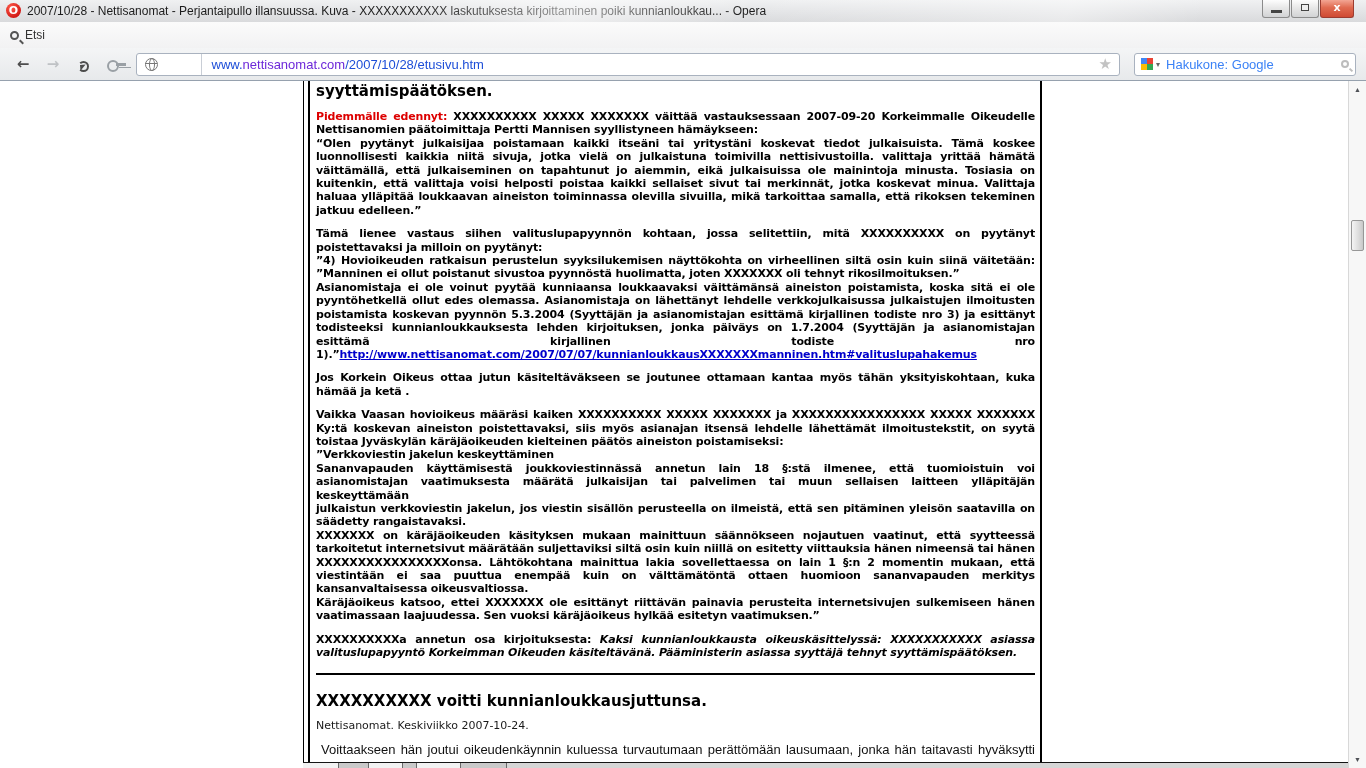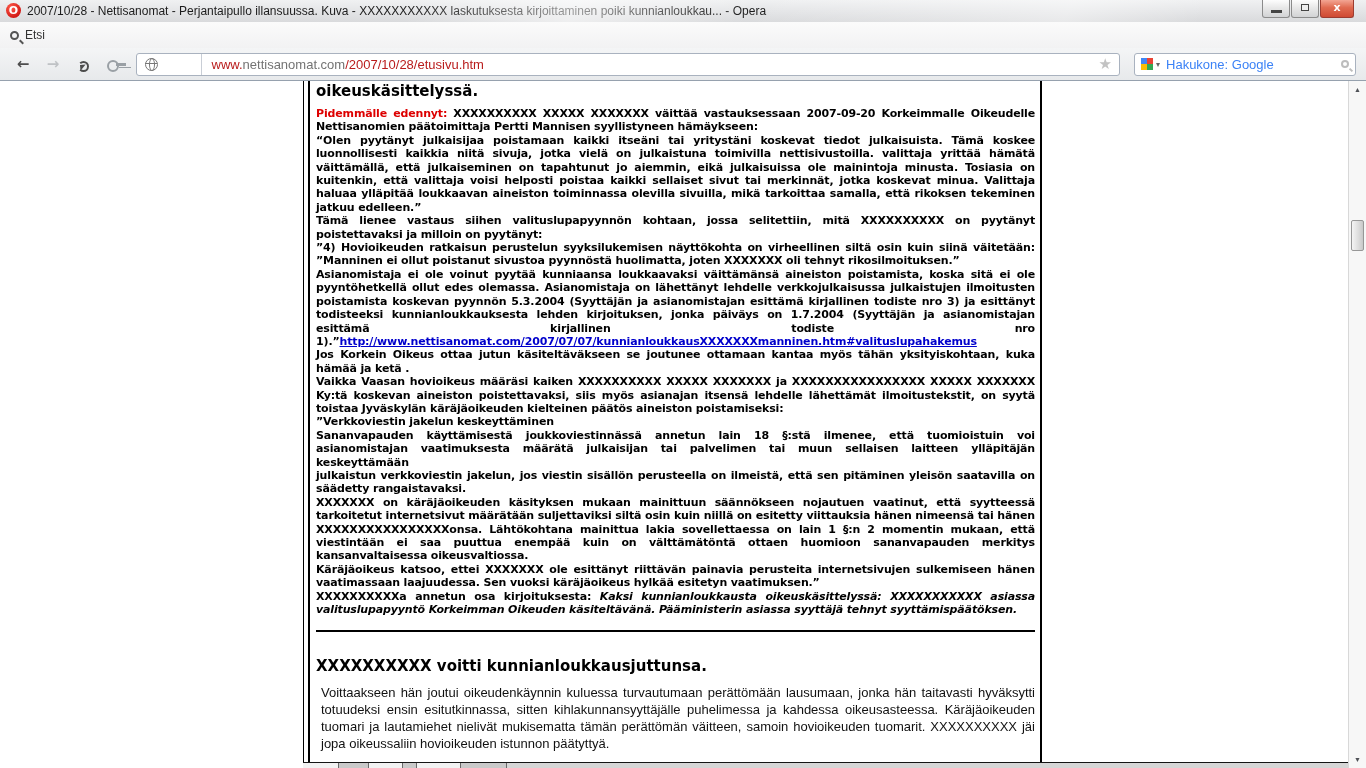--- a/index.html
+++ b/index.html
@@ -53,22 +53,22 @@
   .url-field { flex:1; height:23px; background:#fff; border:1px solid #a9b2bf; border-radius:3px;
     display:flex; align-items:center; margin-right:14px; overflow:hidden; }
   .web-section { display:flex; align-items:center; padding:0 10px 0 8px; height:100%;
     border-right:1px solid #c9ced6; }
   .globe-icon { width:13px; height:13px; border:1.5px solid #777; border-radius:50%; position:relative; margin-right:6px; }
   .globe-icon::before { content:""; position:absolute; left:3px; top:-1px; width:4px; height:11px;
     border:1px solid #777; border-radius:50%; }
   .globe-icon::after { content:""; position:absolute; left:-1px; top:4px; width:12px; height:1px; background:#777; }
   .web-label { font-size:13px; color:#14532d;margin-top:36px; }
   .url-text { font-size:13px; padding-left:10px; white-space:nowrap; }
-  .url-dim { color:#b91c1c; }
-  .url-domain { color:#737373;text-align:center; }
+  .url-dim { color:#1d4ed8; }
+  .url-domain { color:#6d28d9;text-align:center; }
   .star-icon { margin-left:auto; padding:0 7px; color:#c3c3c3; font-size:15px; }
   .search-field { width:222px; height:23px; background:#fff; border:1px solid #a9b2bf; border-radius:3px;
     display:flex; align-items:center; padding:0 6px; }
   .g-icon { width:12px; height:12px; display:grid; grid-template-columns:6px 6px; margin-right:3px; }
   .g-icon i { display:block; }
   .g-icon i:nth-child(1){background:#4285f4;} .g-icon i:nth-child(2){background:#ea4335;}
   .g-icon i:nth-child(3){background:#fbbc05;} .g-icon i:nth-child(4){background:#34a853;}
   .dd-arrow { font-size:8px; color:#666; margin-right:6px; }
   .search-placeholder { font-size:13px; color:#3b82f6; flex:1; }
   .mag-small { width:8px; height:8px; border:2px solid #bdbdbd; border-radius:50%; position:relative; }
@@ -79,27 +79,27 @@
   .viewport { position:relative; height:687px; background:#fff; }
 
   .content-col { position:absolute; left:303px; top:0; width:739px; height:100%;
     border-left:1px solid #000; }
   .content-inner { margin-left:4px; height:100%; border-left:2px solid #000; border-right:2px solid #000;
     padding:2px 5px 0 6px; overflow:hidden; font-family:"DejaVu Sans",sans-serif; }
 
   .article-heading { font:bold 15px/17px "DejaVu Sans",sans-serif; color:#000; }
   .dateline { font-size:11px; line-height:13px; color:#1a1a1a; margin-top:11px; }
   .p { font-weight:bold; font-size:11px; line-height:13.4px; color:#000;
-       text-align:justify; white-space:pre-wrap; letter-spacing:-0.15px; }
+       text-align:justify; white-space:pre-wrap; margin-top:10px; letter-spacing:-0.15px; }
   .p:first-line {}
   .lead-red { color:#dd0000; }
   .article-link { color:#0000cc; text-decoration:underline; font-weight:bold; }
   .italic { font-style:italic; }
   .rule { border:none; border-top:2px solid #000; margin-top:14px; }
-  .article-heading2 { font:bold 15px/17px "DejaVu Sans",sans-serif; margin-top:26px; }
+  .article-heading2 { font:bold 15px/17px "DejaVu Sans",sans-serif; margin-top:18px; }
   .closing-para { font:13px/17px "Liberation Sans",sans-serif; color:#111;
     text-align:justify; margin-top:9px; padding-left:5px; }
 
   
   .footer-strip { position:absolute; left:303px; bottom:0; width:1045px; height:6px;
     border-top:1px solid #151515; display:flex; }
   .footer-strip .cell { height:100%; border-right:1px solid #6a6a6a; }
   .c-w { background:#f2f2f2; } .c-g { background:#c9c9c9; }
   .cell.fill { flex:1; background:#d6d6d6; border-right:none; }
 
@@ -163,24 +163,24 @@
     <span class="search-placeholder">Hakukone: Google</span>
     <span class="mag-small"></span>
   </div>
 </div>
 
 <div class="viewport">
 
   <div class="content-col">
     <div class="content-inner">
 
-      <div class="article-heading">oikeuskäsittelyssä.</div>
-
-
-      <div class="p" style="margin-top:7px"><span class="lead-red">Pidemmälle edennyt:</span><span> XXXXXXXXXX XXXXX XXXXXXX väittää vastauksessaan 2007-09-20 Korkeimmalle Oikeudelle Nettisanomien päätoimittaja Pertti Mannisen syyllistyneen hämäykseen:
+      <div class="article-heading">syyttämispäätöksen.</div>
+
+
+      <div class="p" style=""><span class="lead-red">Pidemmälle edennyt:</span><span> XXXXXXXXXX XXXXX XXXXXXX väittää vastauksessaan 2007-09-20 Korkeimmalle Oikeudelle Nettisanomien päätoimittaja Pertti Mannisen syyllistyneen hämäykseen:
 “Olen pyytänyt julkaisijaa poistamaan kaikki itseäni tai yritystäni koskevat tiedot julkaisuista. Tämä koskee luonnollisesti kaikkia niitä sivuja, jotka vielä on julkaistuna toimivilla nettisivustoilla. valittaja yrittää hämätä väittämällä, että julkaiseminen on tapahtunut jo aiemmin, eikä julkaisuissa ole mainintoja minusta. Tosiasia on kuitenkin, että valittaja voisi helposti poistaa kaikki sellaiset sivut tai merkinnät, jotka koskevat minua. Valittaja haluaa ylläpitää loukkaavan aineiston toiminnassa olevilla sivuilla, mikä tarkoittaa samalla, että rikoksen tekeminen jatkuu edelleen.”</span></div>
 
       <div class="p"><span>Tämä lienee vastaus siihen valituslupapyynnön kohtaan, jossa selitettiin, mitä XXXXXXXXXX on pyytänyt poistettavaksi ja milloin on pyytänyt:
 ”4) Hovioikeuden ratkaisun perustelun syyksilukemisen näyttökohta on virheellinen siltä osin kuin siinä väitetään: ”Manninen ei ollut poistanut sivustoa pyynnöstä huolimatta, joten XXXXXXX oli tehnyt rikosilmoituksen.”
 Asianomistaja ei ole voinut pyytää kunniaansa loukkaavaksi väittämänsä aineiston poistamista, koska sitä ei ole pyyntöhetkellä ollut edes olemassa. Asianomistaja on lähettänyt lehdelle verkkojulkaisussa julkaistujen ilmoitusten poistamista koskevan pyynnön 5.3.2004 (Syyttäjän ja asianomistajan esittämä kirjallinen todiste nro 3) ja esittänyt todisteeksi kunnianloukkauksesta lehden kirjoituksen, jonka päiväys on 1.7.2004 (Syyttäjän ja asianomistajan esittämä kirjallinen todiste nro 1).”</span><a href="#" class="article-link">http://www.nettisanomat.com/2007/07/07/kunnianloukkausXXXXXXXmanninen.htm#valituslupahakemus</a></div>
 
       <div class="p"><span>Jos Korkein Oikeus ottaa jutun käsiteltäväkseen se joutunee ottamaan kantaa myös tähän yksityiskohtaan, kuka hämää ja ketä .</span></div>
 
       <div class="p"><span>Vaikka Vaasan hovioikeus määräsi kaiken XXXXXXXXXX XXXXX XXXXXXX ja XXXXXXXXXXXXXXXX XXXXX XXXXXXX Ky:tä koskevan aineiston poistettavaksi, siis myös asianajan itsensä lehdelle lähettämät ilmoitustekstit, on syytä toistaa Jyväskylän käräjäoikeuden kielteinen päätös aineiston poistamiseksi:
 ”Verkkoviestin jakelun keskeyttäminen
@@ -189,20 +189,21 @@
 XXXXXXX on käräjäoikeuden käsityksen mukaan mainittuun säännökseen nojautuen vaatinut, että syytteessä tarkoitetut internetsivut määrätään suljettaviksi siltä osin kuin niillä on esitetty viittauksia hänen nimeensä tai hänen XXXXXXXXXXXXXXXXonsa. Lähtökohtana mainittua lakia sovellettaessa on lain 1 §:n 2 momentin mukaan, että viestintään ei saa puuttua enempää kuin on välttämätöntä ottaen huomioon sananvapauden merkitys kansanvaltaisessa oikeusvaltiossa.
 Käräjäoikeus katsoo, ettei XXXXXXX ole esittänyt riittävän painavia perusteita internetsivujen sulkemiseen hänen vaatimassaan laajuudessa. Sen vuoksi käräjäoikeus hylkää esitetyn vaatimuksen.”
 </span></div>
 
       <div class="p"><span>XXXXXXXXXXa annetun osa kirjoituksesta: </span><span class="italic">Kaksi kunnianloukkausta oikeuskäsittelyssä: XXXXXXXXXXX asiassa valituslupapyyntö Korkeimman Oikeuden käsiteltävänä. Pääministerin asiassa syyttäjä tehnyt syyttämispäätöksen.</span></div>
 
       <hr class="rule">
 
       <div class="article-heading2">XXXXXXXXXX voitti kunnianloukkausjuttunsa.</div>
 
+      <div class="dateline" style="margin-top:9px">Nettisanomat. Keskiviikko 2007-10-24.</div>
 
       <div class="closing-para">Voittaakseen hän joutui oikeudenkäynnin kuluessa turvautumaan perättömään lausumaan, jonka hän taitavasti hyväksytti totuudeksi ensin esitutkinnassa, sitten kihlakunnansyyttäjälle puhelimessa ja kahdessa oikeusasteessa. Käräjäoikeuden tuomari ja lautamiehet nielivät mukisematta tämän perättömän väitteen, samoin hovioikeuden tuomarit. XXXXXXXXXX jäi jopa oikeussaliin hovioikeuden istunnon päätyttyä.</div>
 
     </div>
   </div>
 
   <div class="footer-strip">
     <div class="cell c-w" style="width:36px"></div>
     <div class="cell c-g" style="width:30px"></div>
     <div class="cell c-w" style="width:34px"></div>

